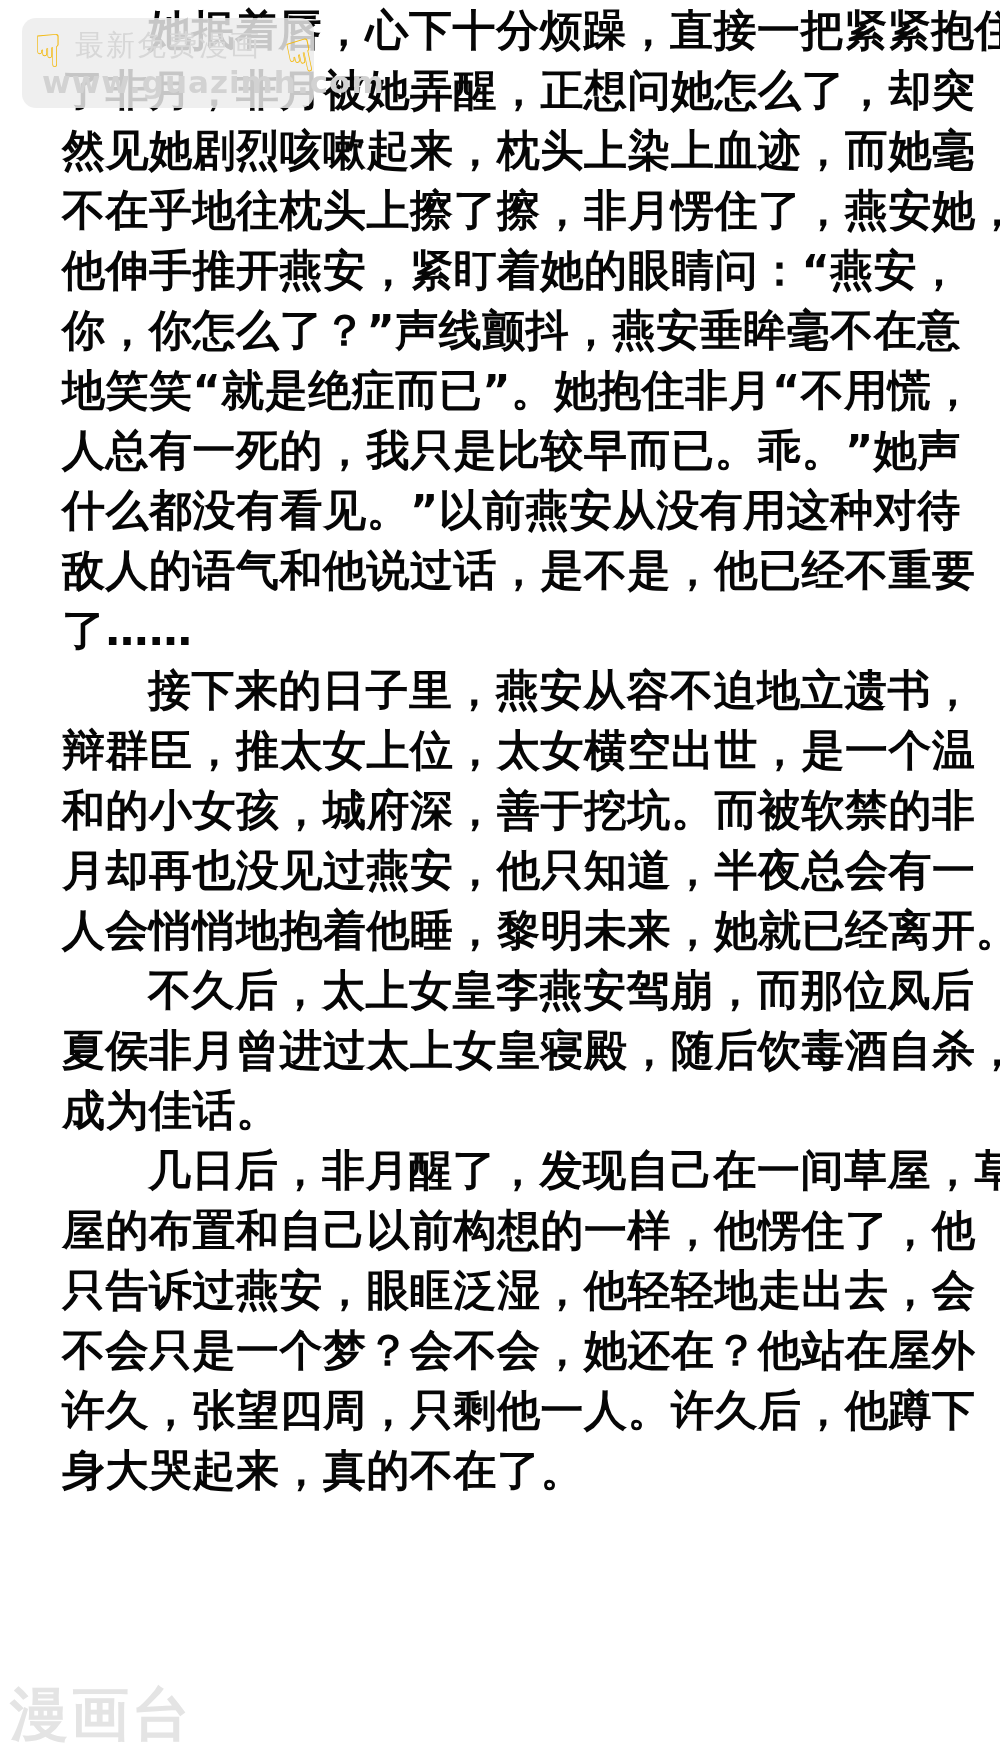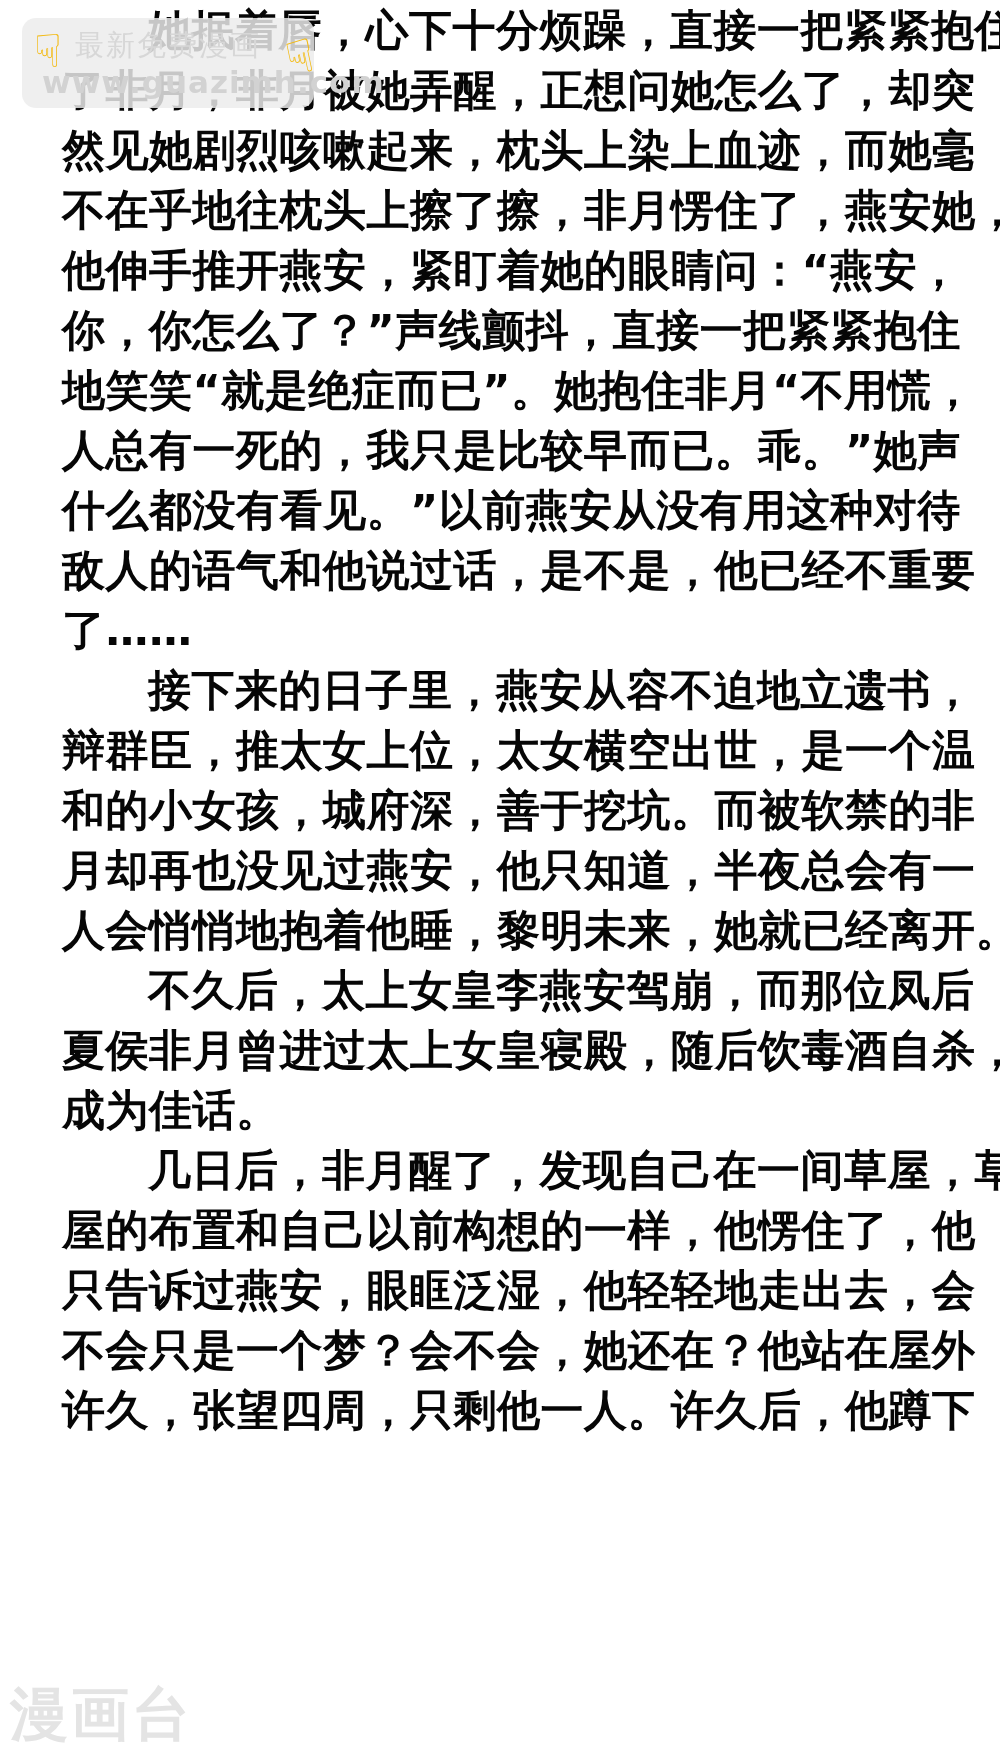--- a/index.html
+++ b/index.html
@@ -76,39 +76,40 @@
 </style>
 </head>
 <body>
 
 <div class="text-block">
   <div class="line indent">她抿着唇，心下十分烦躁，直接一把紧紧抱住</div>
   <div class="line">了非月，非月被她弄醒，正想问她怎么了，却突</div>
   <div class="line">然见她剧烈咳嗽起来，枕头上染上血迹，而她毫</div>
   <div class="line">不在乎地往枕头上擦了擦，非月愣住了，燕安她，</div>
   <div class="line">他伸手推开燕安，紧盯着她的眼睛问：“燕安，</div>
-  <div class="line">你，你怎么了？”声线颤抖，直接一把紧紧抱住</div>
+  <div class="line">你，你怎么了？”声线颤抖，燕安垂眸毫不在意</div>
   <div class="line">地笑笑“就是绝症而已”。她抱住非月“不用慌，</div>
   <div class="line">人总有一死的，我只是比较早而已。乖。”她声</div>
   <div class="line">什么都没有看见。”以前燕安从没有用这种对待</div>
   <div class="line">敌人的语气和他说过话，是不是，他已经不重要</div>
   <div class="line">了……</div>
   <div class="line indent">接下来的日子里，燕安从容不迫地立遗书，</div>
   <div class="line">辩群臣，推太女上位，太女横空出世，是一个温</div>
   <div class="line">和的小女孩，城府深，善于挖坑。而被软禁的非</div>
   <div class="line">月却再也没见过燕安，他只知道，半夜总会有一</div>
   <div class="line">人会悄悄地抱着他睡，黎明未来，她就已经离开。</div>
   <div class="line indent">不久后，太上女皇李燕安驾崩，而那位凤后</div>
   <div class="line">夏侯非月曾进过太上女皇寝殿，随后饮毒酒自杀，</div>
   <div class="line">成为佳话。</div>
   <div class="line indent">几日后，非月醒了，发现自己在一间草屋，草</div>
   <div class="line">屋的布置和自己以前构想的一样，他愣住了，他</div>
   <div class="line">只告诉过燕安，眼眶泛湿，他轻轻地走出去，会</div>
   <div class="line">不会只是一个梦？会不会，她还在？他站在屋外</div>
   <div class="line">许久，张望四周，只剩他一人。许久后，他蹲下</div>
+  <div class="line">身大哭起来，真的不在了。</div>
 </div>
 
 <div class="wm-top">
   <span class="hand-icon left">☟</span>
   <div class="wm-top-row1">最新免费漫画</div>
   <span class="hand-icon right">☟</span>
   <div class="wm-top-row2">www.guazimh.com</div>
 </div>
 
 <div class="wm-bottom">漫画台</div>

